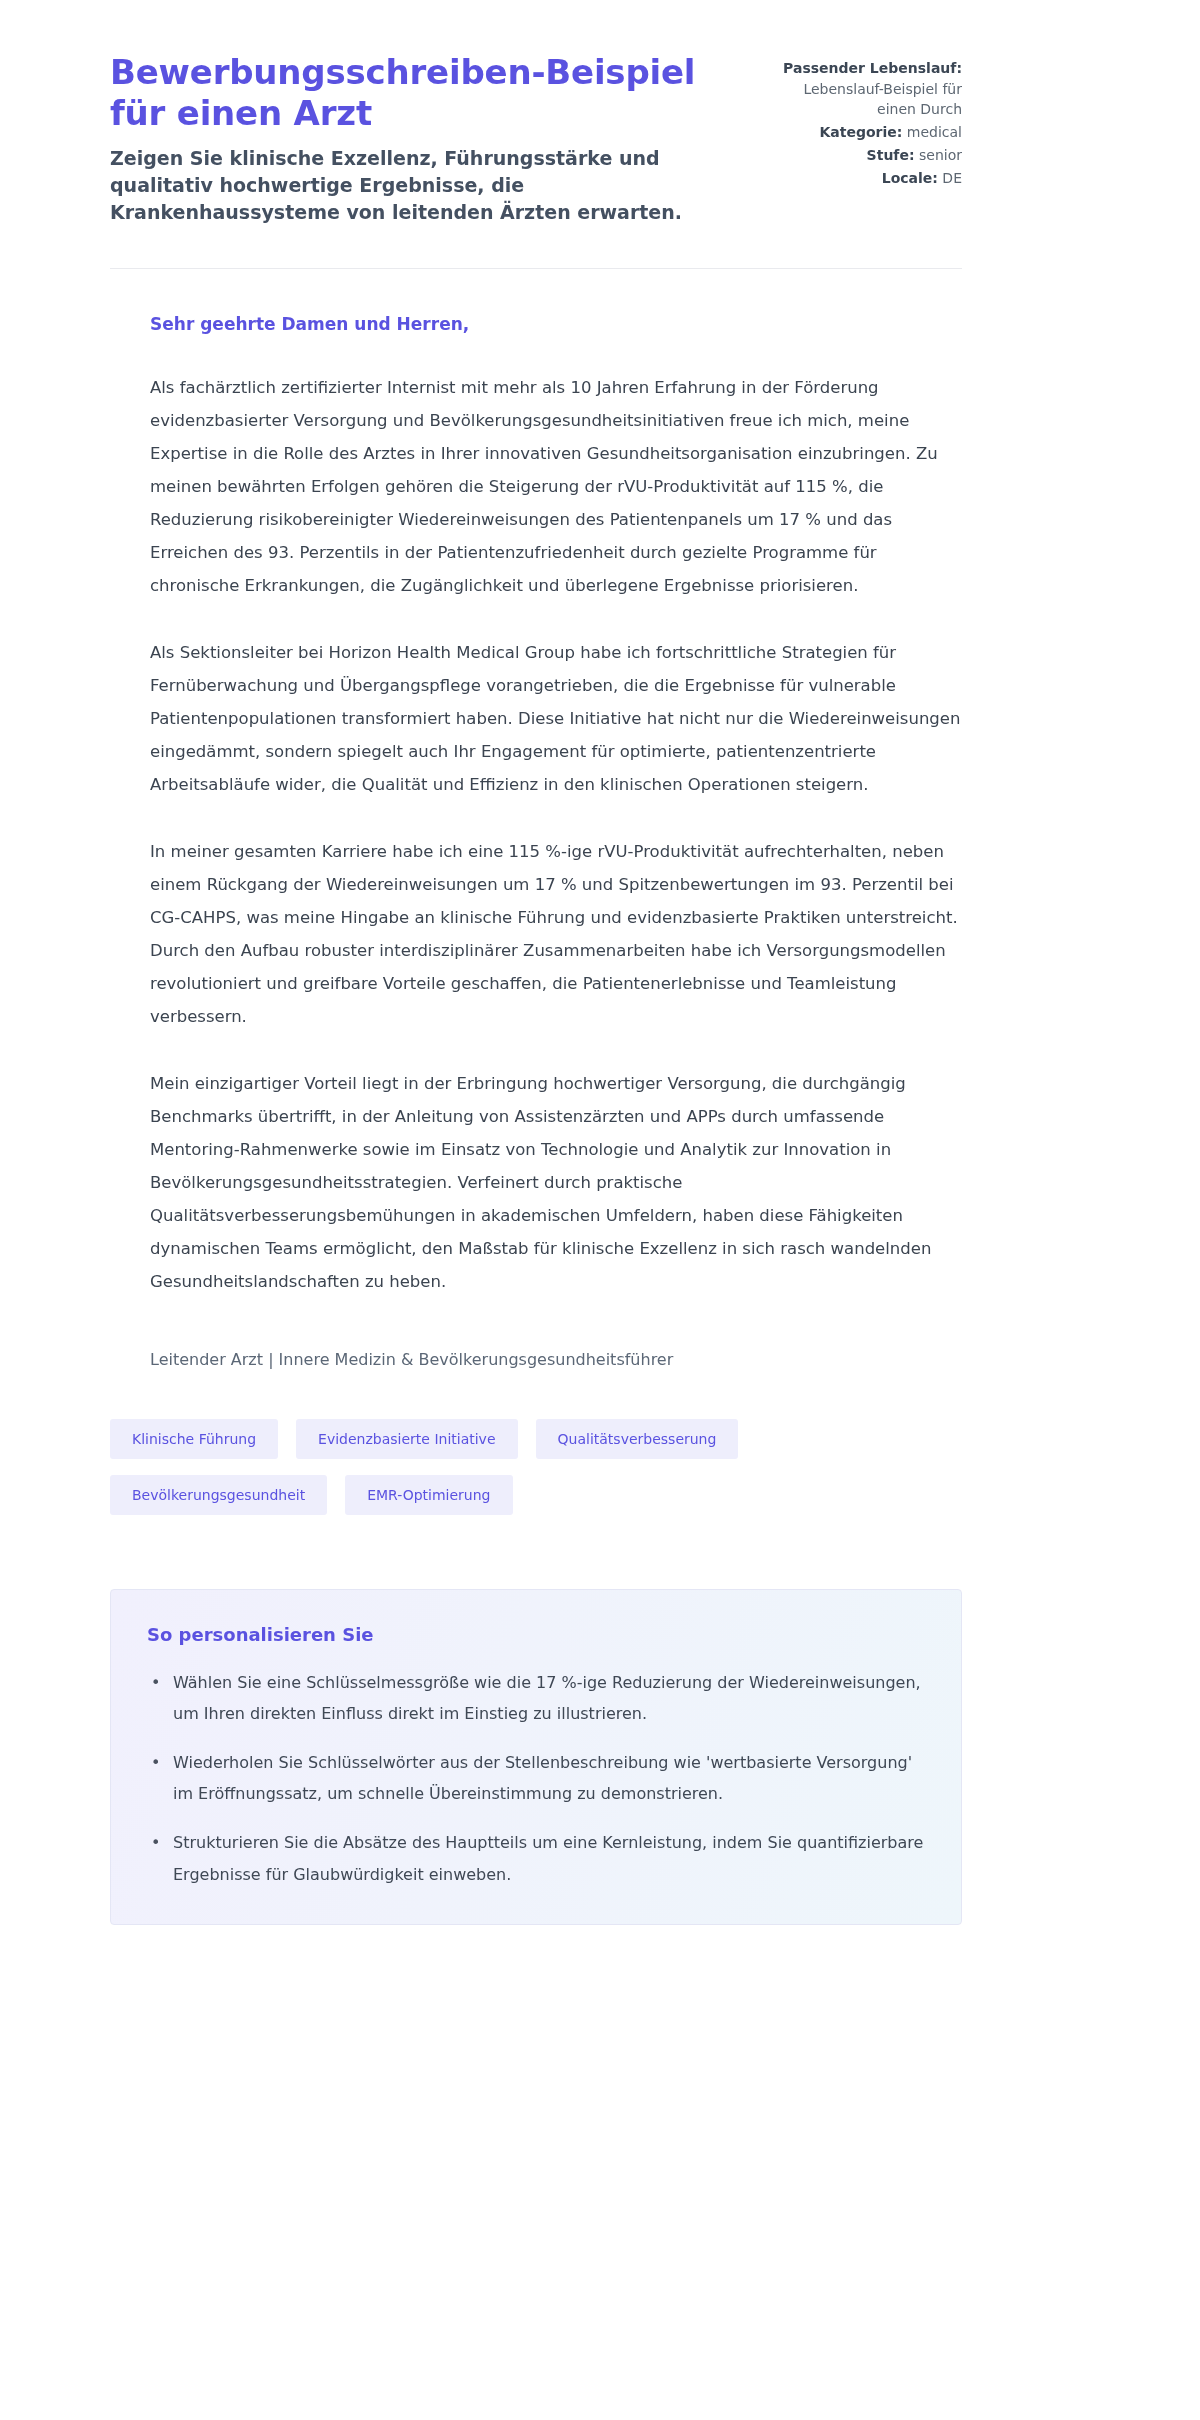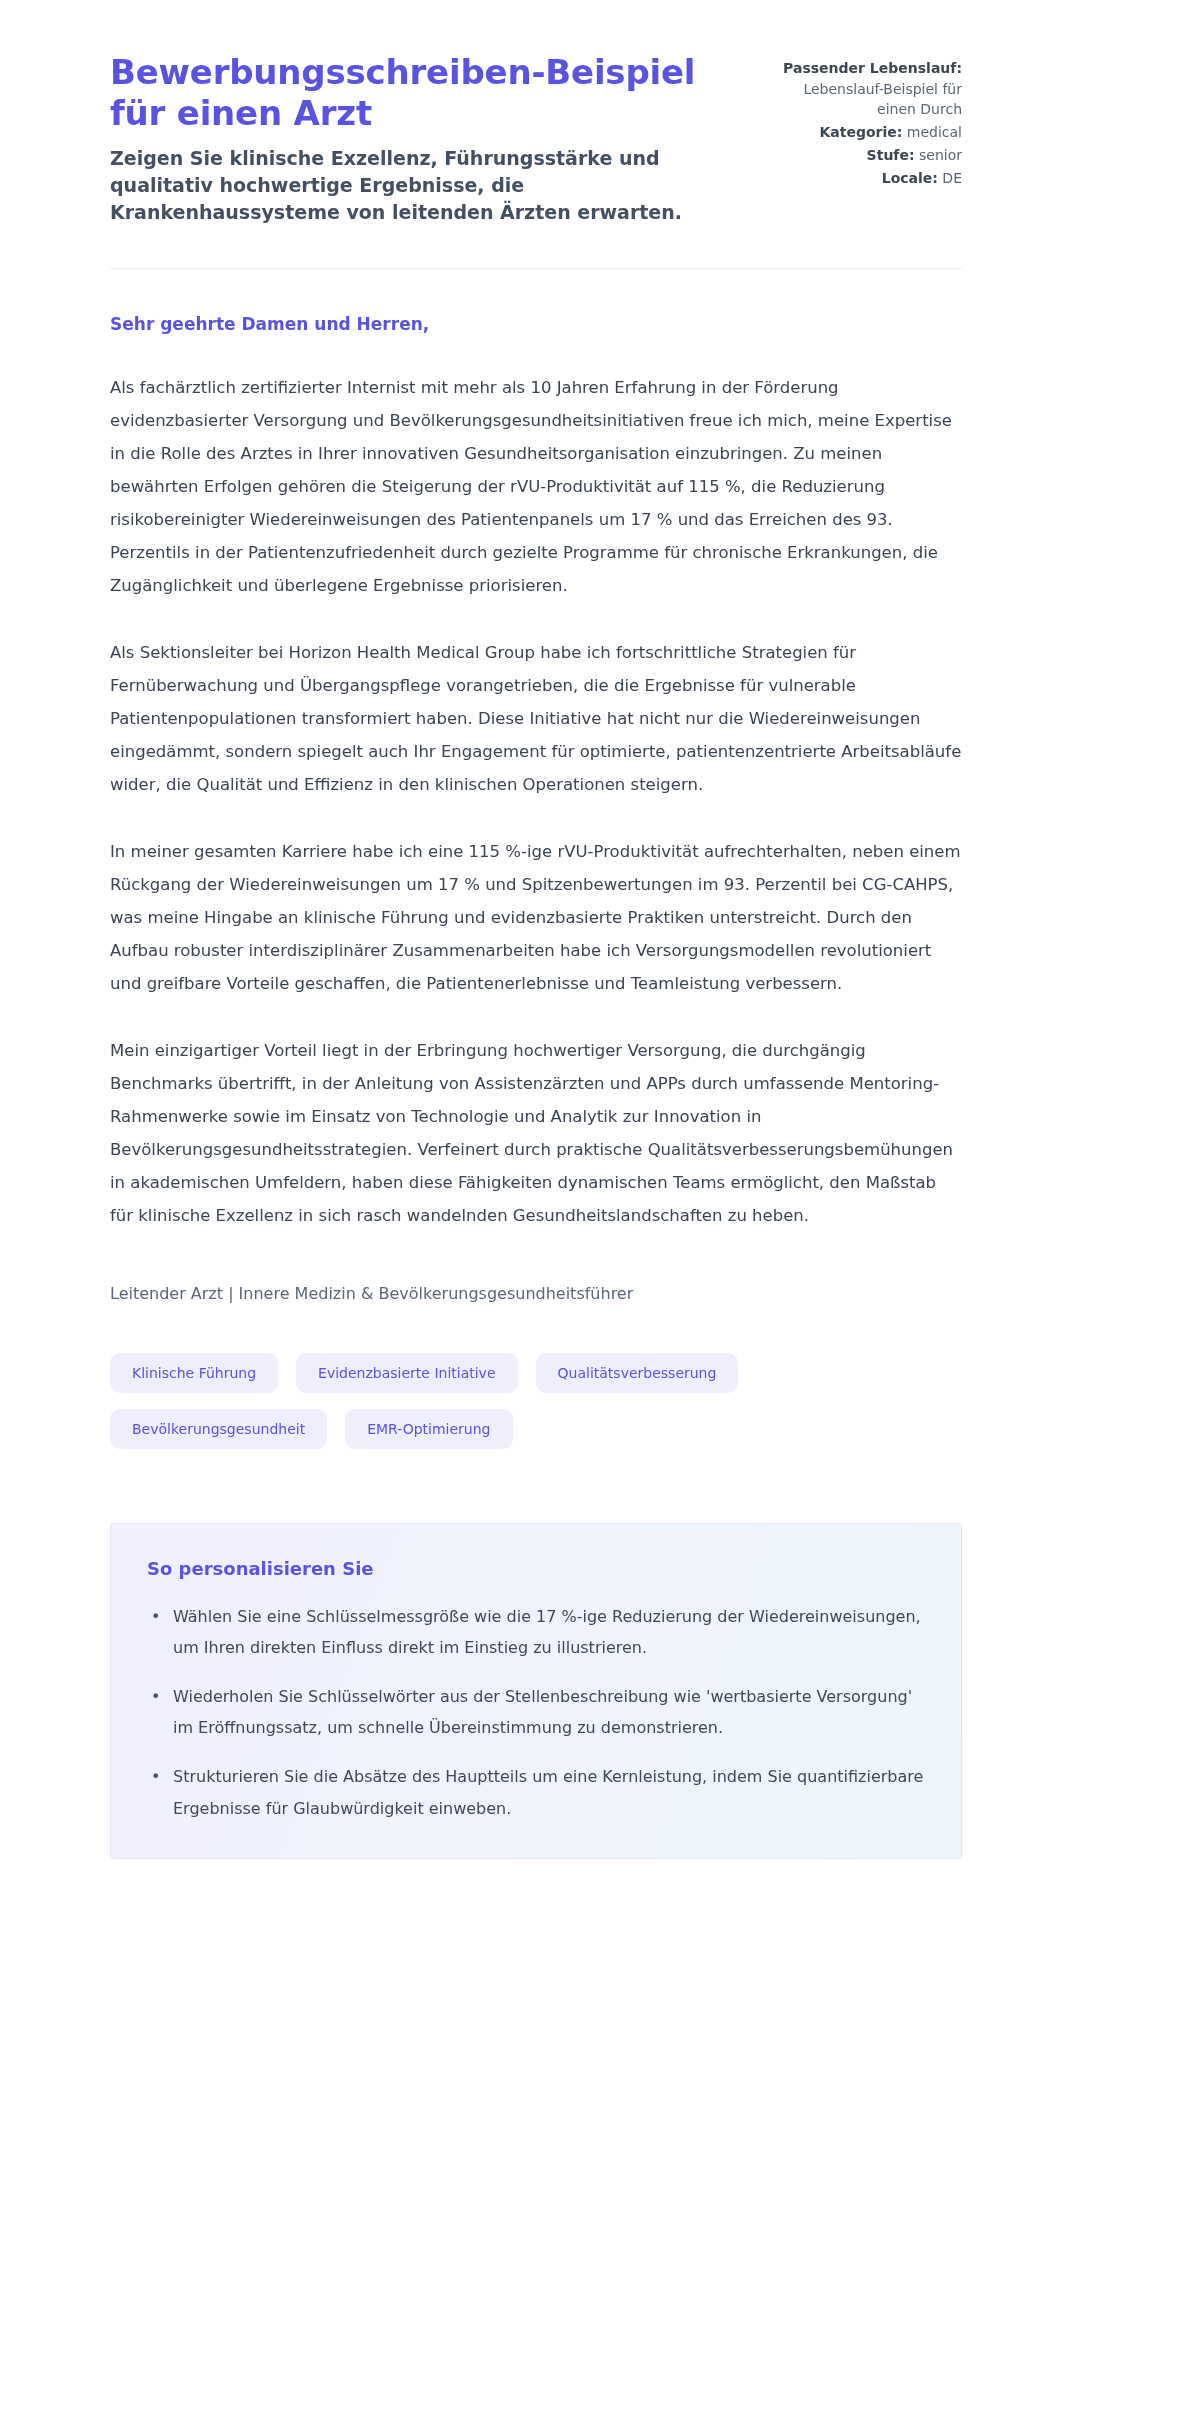--- a/index.html
+++ b/index.html
@@ -65,20 +65,21 @@
   .divider {
     height: 1px;
     background: #e9eaee;
     margin: 42px 0 0 0;
     border: 0;
   }
 
   
   .letter {
     padding-top: 44px;
+    margin-left: 40px;
   }
   .salutation {
     font-size: 17px;
     font-weight: 700;
     color: #5a52e0;
     margin: 0 0 34px 0;
     line-height: 1.4;
   }
   .para {
     font-size: 16.5px;
@@ -111,21 +112,21 @@
     gap: 16px 18px;
     margin-top: 50px;
     max-width: 960px;
   }
   .tag {
     background: #eeeefc;
     color: #5a52e0;
     font-size: 14px;
     line-height: 1;
     padding: 13px 22px;
-    border-radius: 10px;
+    border-radius: 3px;
     white-space: nowrap;
   }
 
   
   .callout {
     margin-top: 74px;
     background: linear-gradient(110deg, #f1f0fd 0%, #f0f3fc 45%, #eef6fb 100%);
     border: 1px solid #e4e6f5;
     border-radius: 4px;
     padding: 34px 36px 34px 36px;

